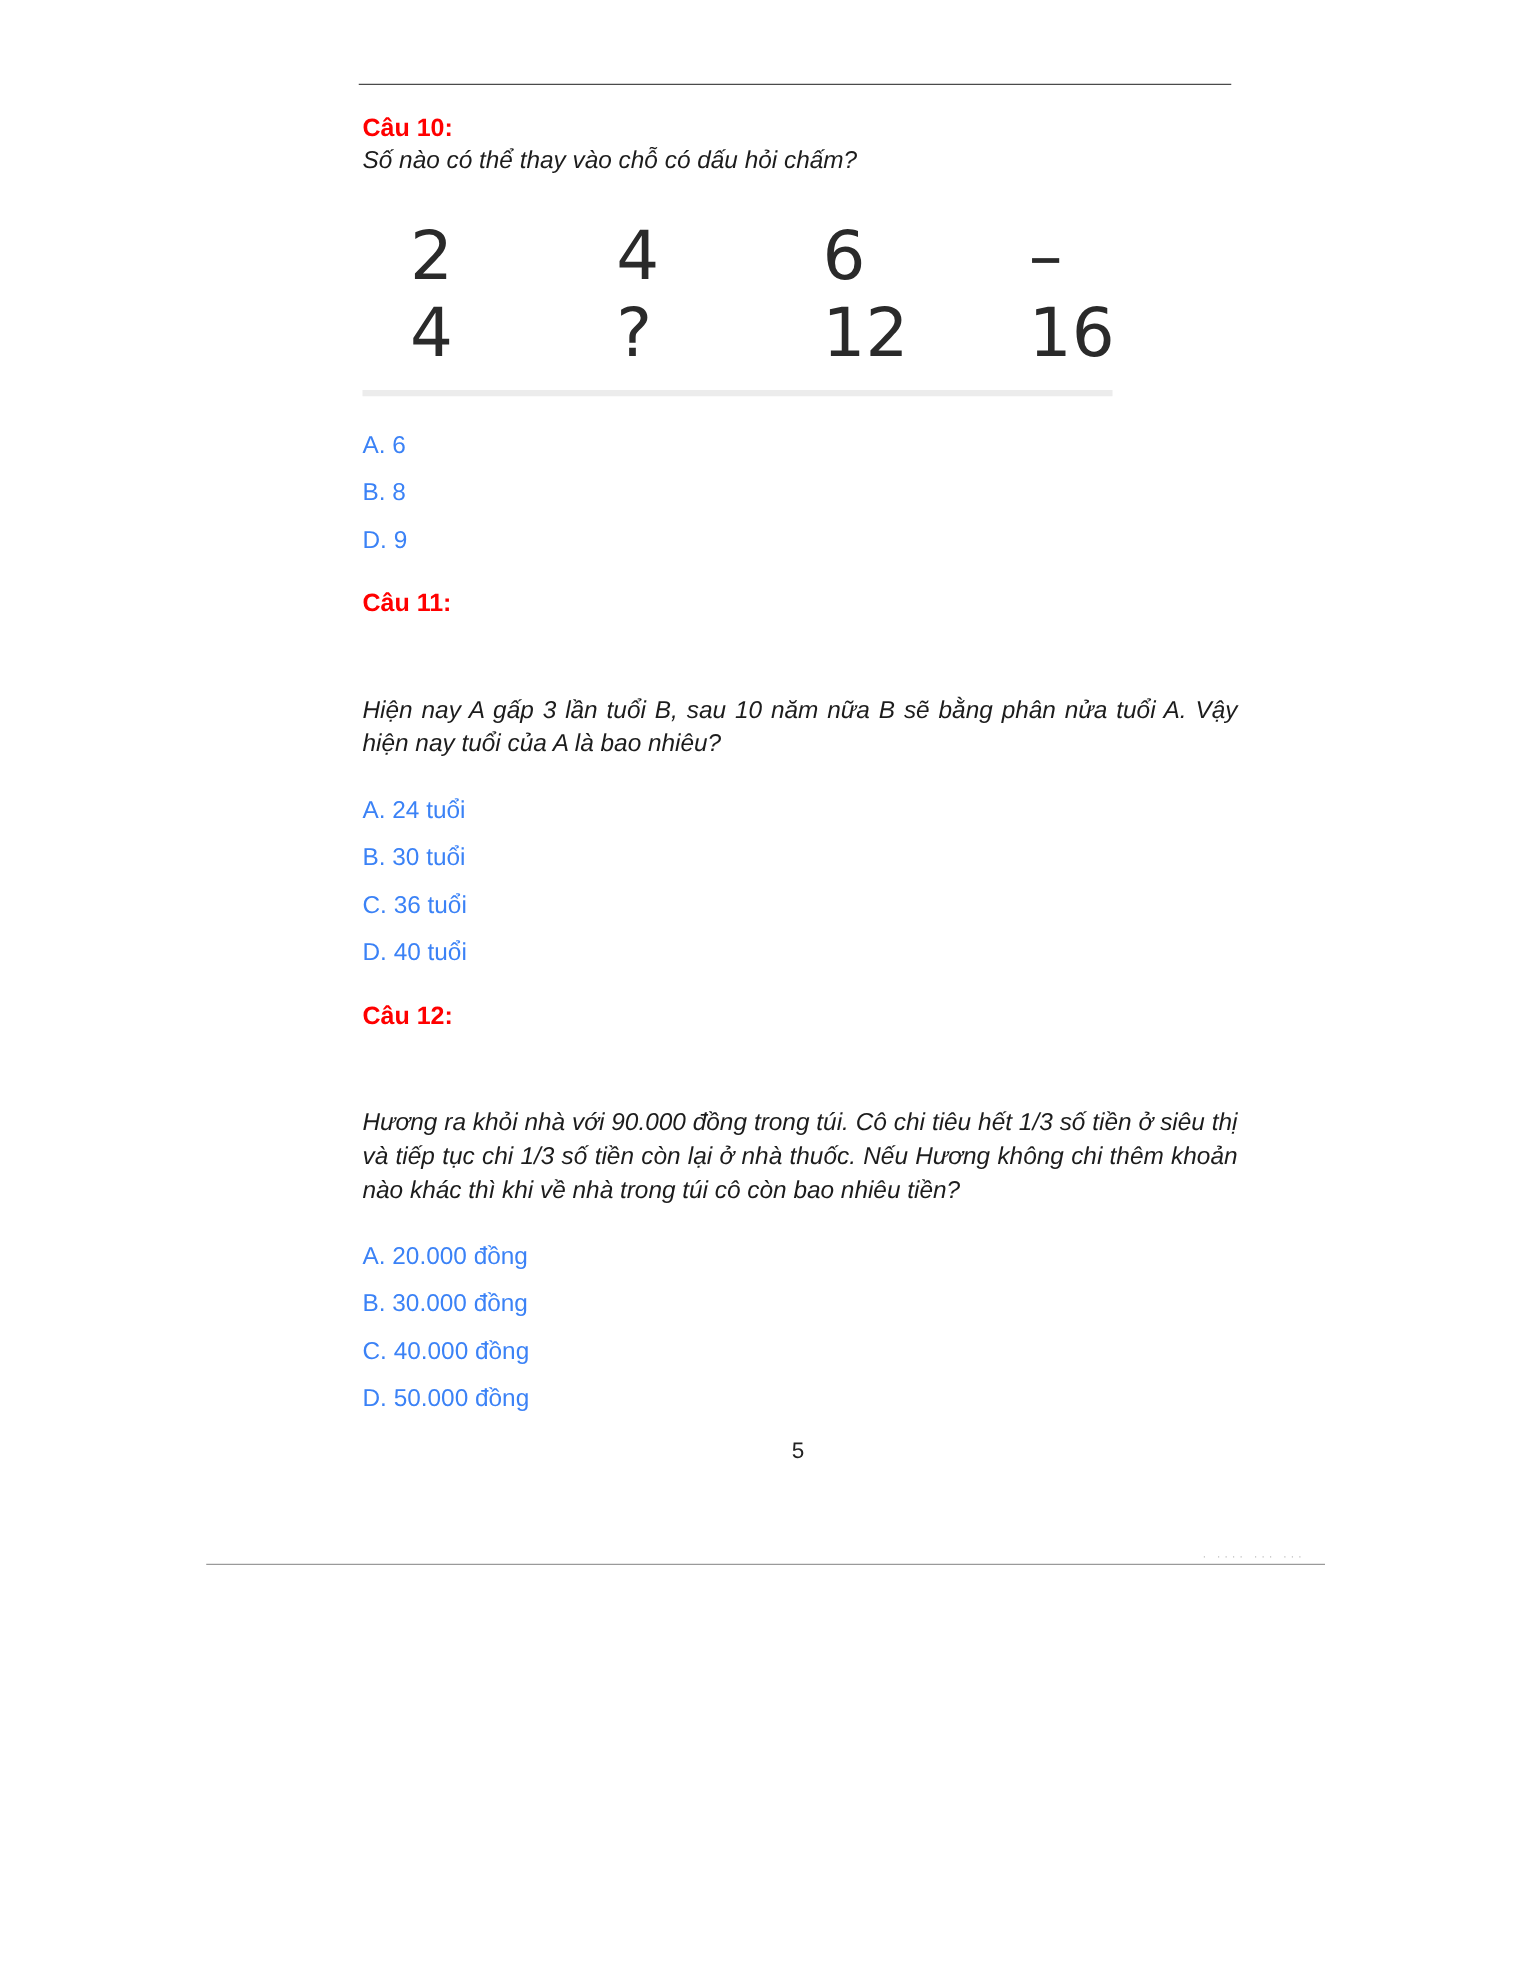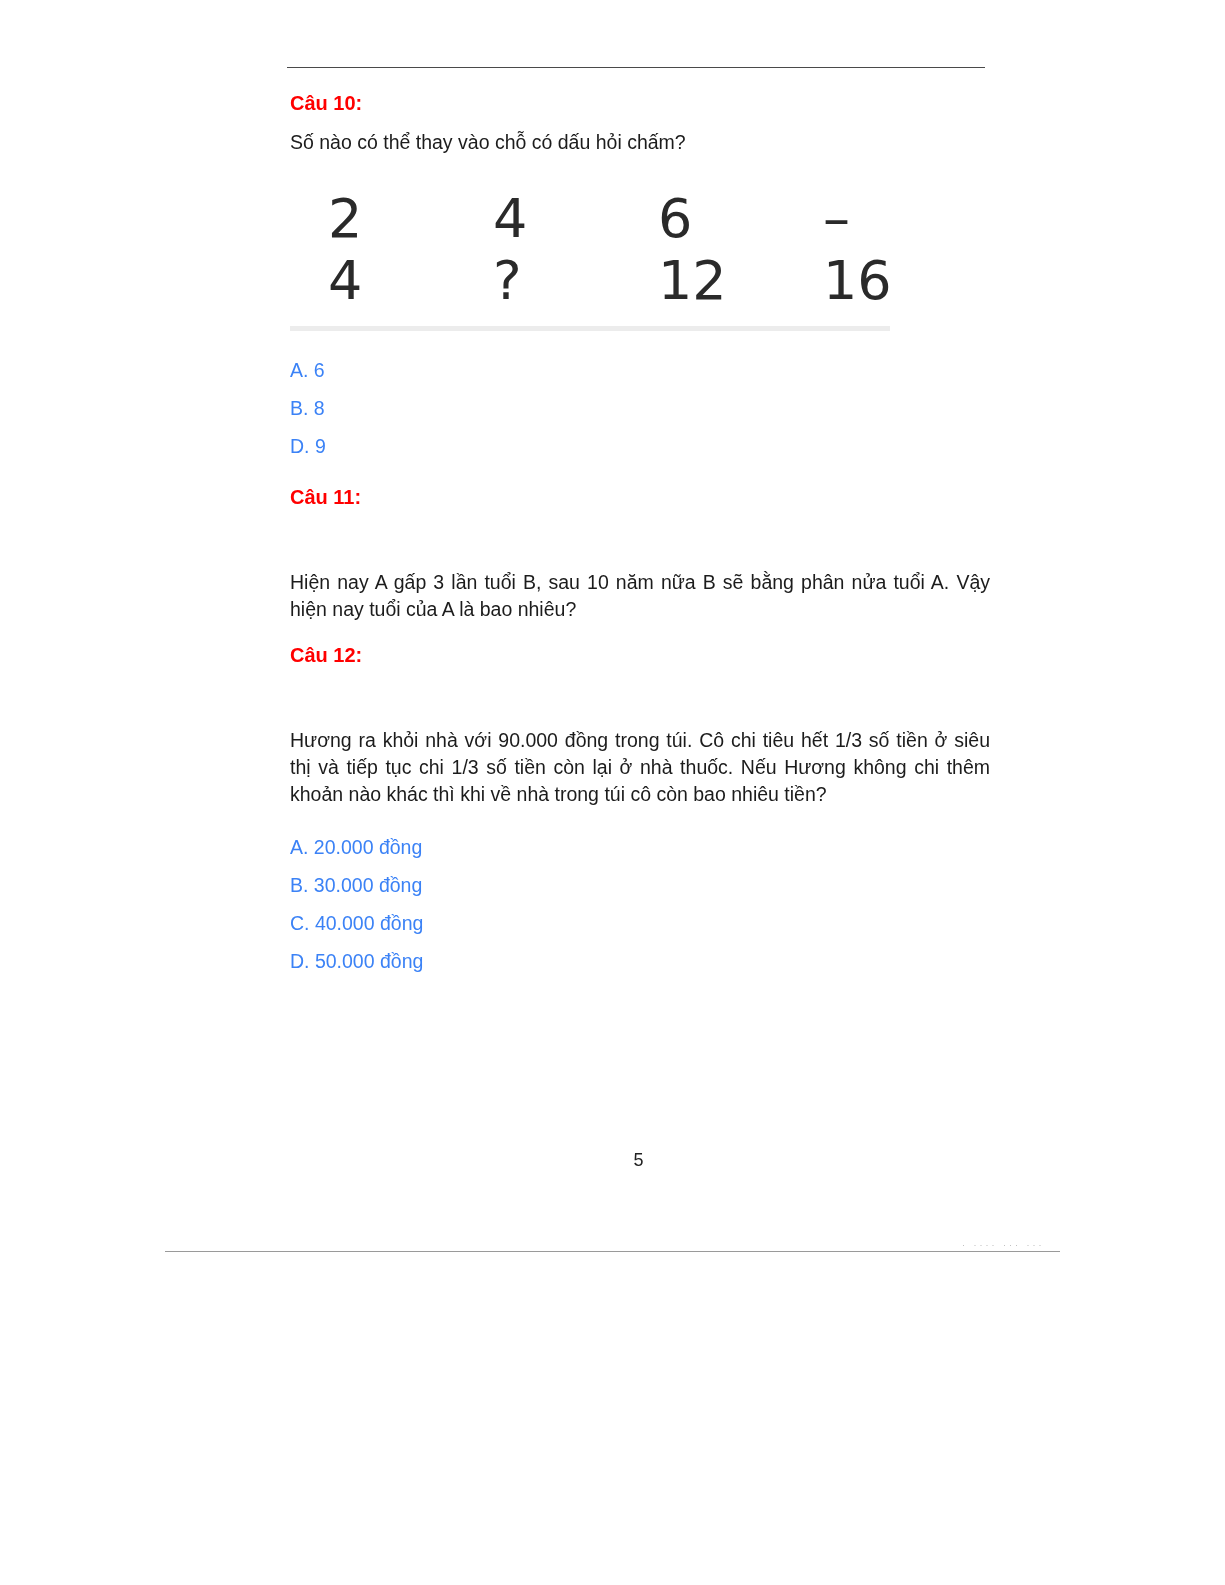--- a/index.html
+++ b/index.html
@@ -34,27 +34,28 @@
   .content {
     position: absolute;
     top: 92px;
     left: 290px;
     width: 700px;
   }
   .q-heading {
     color: #ff0000;
     font-weight: bold;
     font-size: 20px;
-    margin-bottom: 14px;
+    margin-bottom: 0;
   }
   .q-heading.gap-big { margin-top: 21px; margin-bottom: 14px; }
   .q-text {
     font-size: 19.5px;
     line-height: 27px;
     color: #1c1c1c;
+    font-style: italic;
   }
   .q-text.justify { text-align: justify; }
   .q-text.pad-top { margin-top: 60px; }
   .puzzle {
     margin-top: 32px;
     padding-left: 38px;
   }
   .puzzle-row {
     display: grid;
     grid-template-columns: 165px 165px 165px 165px;
@@ -137,20 +138,26 @@
         <div class="option">A. 6</div>
         <div class="option">B. 8</div>
         <div class="option">D. 9</div>
       </div>
     </section>
 
     <section>
       <div class="q-heading gap-big">Câu 11:</div>
       <div class="q-text justify pad-top">Hiện nay A gấp 3 lần tuổi B, sau 10 năm nữa B sẽ bằng phân nửa tuổi A. Vậy hiện nay tuổi của A là bao nhiêu?</div>
 
+      <div class="options">
+        <div class="option">A. 24 tuổi</div>
+        <div class="option">B. 30 tuổi</div>
+        <div class="option">C. 36 tuổi</div>
+        <div class="option">D. 40 tuổi</div>
+      </div>
     </section>
 
     <section>
       <div class="q-heading gap-big">Câu 12:</div>
       <div class="q-text justify pad-top">Hương ra khỏi nhà với 90.000 đồng trong túi. Cô chi tiêu hết 1/3 số tiền ở siêu thị và tiếp tục chi 1/3 số tiền còn lại ở nhà thuốc. Nếu Hương không chi thêm khoản nào khác thì khi về nhà trong túi cô còn bao nhiêu tiền?</div>
 
       <div class="options">
         <div class="option">A. 20.000 đồng</div>
         <div class="option">B. 30.000 đồng</div>
         <div class="option">C. 40.000 đồng</div>

